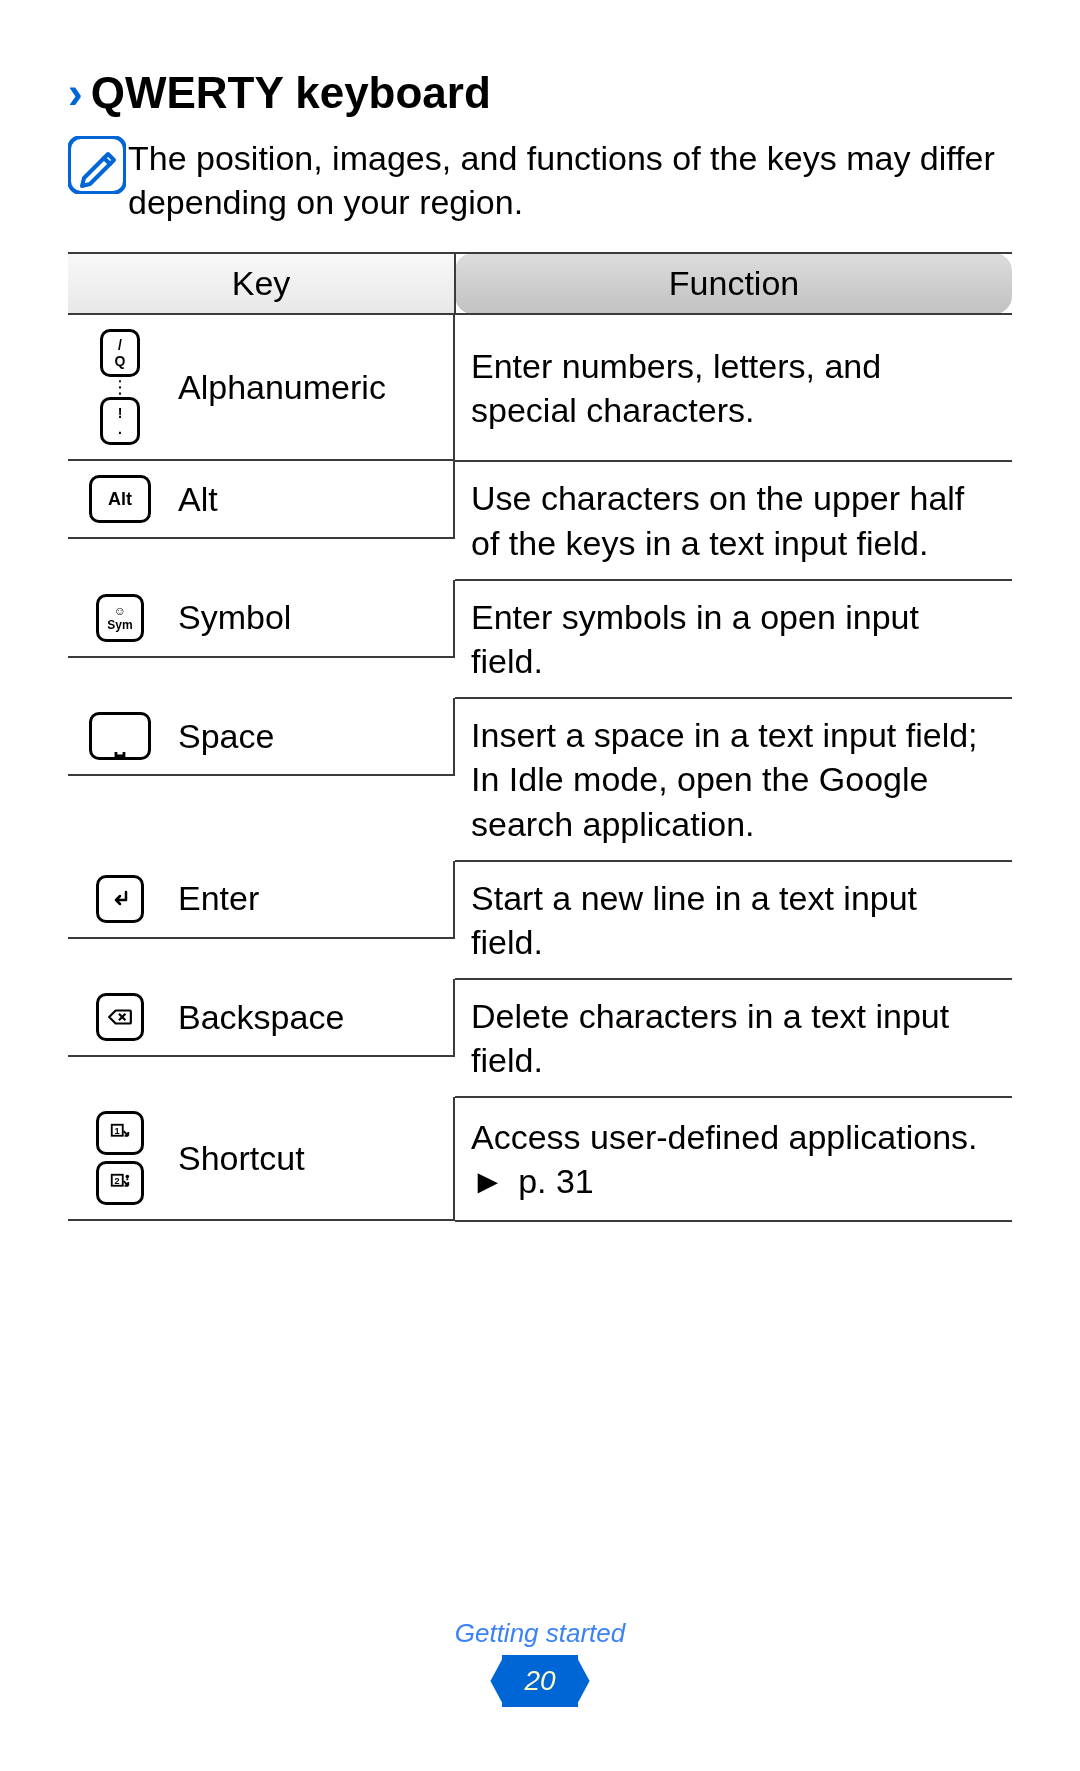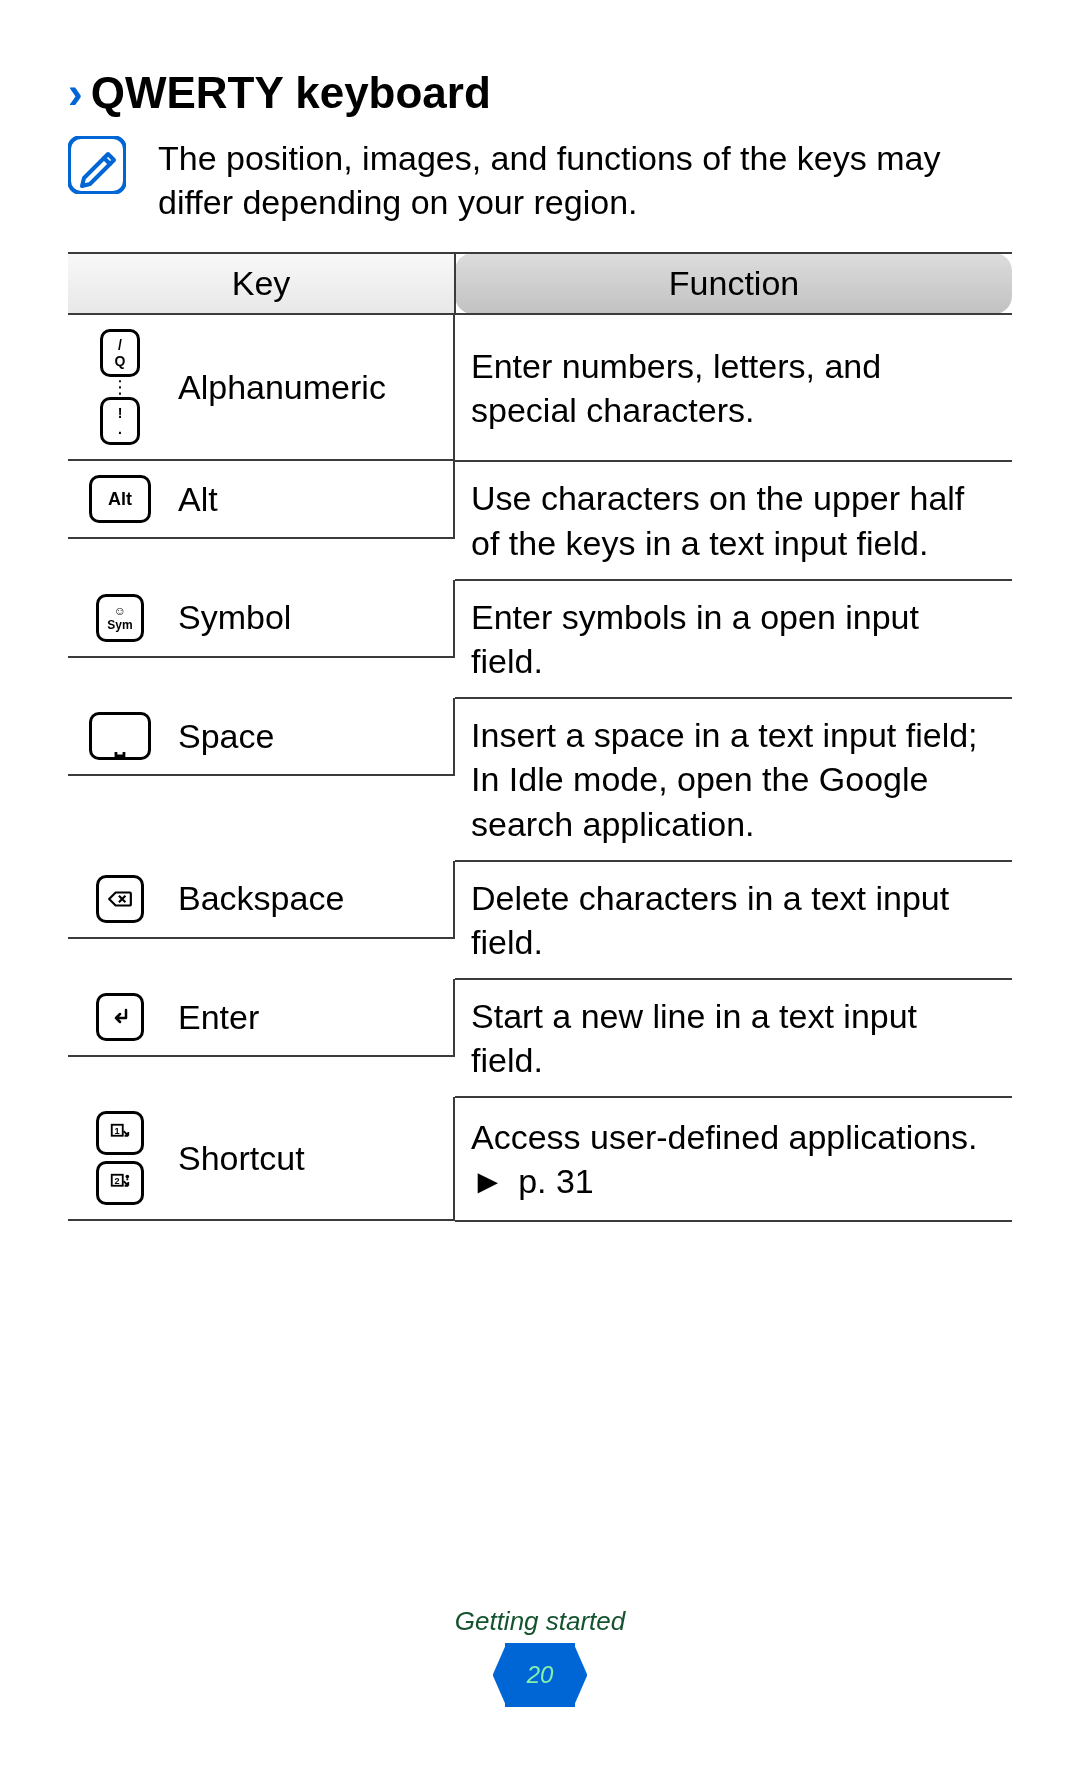--- a/index.html
+++ b/index.html
@@ -24,21 +24,21 @@
     color: #0066d6;
     font-size: 44px;
     font-weight: 700;
   }
   .title {
     font-size: 44px;
     font-weight: 700;
   }
   .note-row {
     display: flex;
-    gap: 32px;
+    gap: 2px;
     margin-bottom: 28px;
   }
   .note-icon {
     width: 58px;
     height: 58px;
     flex-shrink: 0;
   }
   .note-text {
     font-size: 34px;
     line-height: 1.3;
@@ -127,30 +127,30 @@
 
   .footer {
     position: absolute;
     left: 0; right: 0;
     bottom: 64px;
     text-align: center;
   }
   .footer .section {
     font-style: italic;
     font-size: 26px;
-    color: #14532d;
+    color: #3b82f6;
     margin-bottom: 6px;
   }
   .footer .pagenum {
     display: inline-block;
     background: #0066d6;
-    color: #86efac;
+    color: #fef9c3;
     font-style: italic;
-    font-size: 24px;
-    padding: 16px 20px;
+    font-size: 28px;
+    padding: 8px 20px;
     border: 2px solid #0066d6;
     position: relative;
   }
   .footer .pagenum::before {
     content:"";
     position:absolute;
     left:-14px; top:-2px; bottom:-2px;
     width:14px;
     background:#0066d6;
     clip-path: polygon(100% 0, 100% 100%, 0 50%);
@@ -265,46 +265,46 @@
           </div>
         </td>
         <td class="fn-cell">Insert a space in a text input field; In Idle mode, open the Google search application.</td>
       </tr>
 
       <tr>
         <td class="key-cell">
           <div class="key-wrap">
             <div class="key-icon-holder">
               <span class="keycap kc-square">
+                <svg viewBox="0 0 24 24" width="24" height="24">
+                  <path d="M18 5 V13 H8 M8 13 L12 9 M8 13 L12 17" fill="none" stroke="#000" stroke-width="2.5" stroke-linecap="round" stroke-linejoin="round"></path>
+                </svg>
+              </span>
+            </div>
+            <span>Enter</span>
+          </div>
+        </td>
+        <td class="fn-cell">Start a new line in a text input field.</td>
+      </tr>
+
+      <tr>
+        <td class="key-cell">
+          <div class="key-wrap">
+            <div class="key-icon-holder">
+              <span class="keycap kc-square">
                 <svg viewBox="0 0 24 16" width="26" height="18">
                   <path d="M8 2 H21 A1 1 0 0 1 22 3 V13 A1 1 0 0 1 21 14 H8 L2 8 Z" fill="none" stroke="#000" stroke-width="2" stroke-linejoin="round"></path>
                   <path d="M11 5 L17 11 M17 5 L11 11" stroke="#000" stroke-width="2"></path>
                 </svg>
               </span>
             </div>
             <span>Backspace</span>
           </div>
         </td>
         <td class="fn-cell">Delete characters in a text input field.</td>
-      </tr>
-
-      <tr>
-        <td class="key-cell">
-          <div class="key-wrap">
-            <div class="key-icon-holder">
-              <span class="keycap kc-square">
-                <svg viewBox="0 0 24 24" width="24" height="24">
-                  <path d="M18 5 V13 H8 M8 13 L12 9 M8 13 L12 17" fill="none" stroke="#000" stroke-width="2.5" stroke-linecap="round" stroke-linejoin="round"></path>
-                </svg>
-              </span>
-            </div>
-            <span>Enter</span>
-          </div>
-        </td>
-        <td class="fn-cell">Start a new line in a text input field.</td>
       </tr>
 
       <tr>
         <td class="key-cell">
           <div class="key-wrap">
             <div class="key-icon-holder">
               <span class="keycap kc-small">
                 <svg viewBox="0 0 24 24" width="22" height="22">
                   <rect x="3" y="3" width="12" height="12" fill="none" stroke="#000" stroke-width="2"></rect>
                   <text x="6" y="13" font-size="10" font-family="Arial" font-weight="700">1</text>

